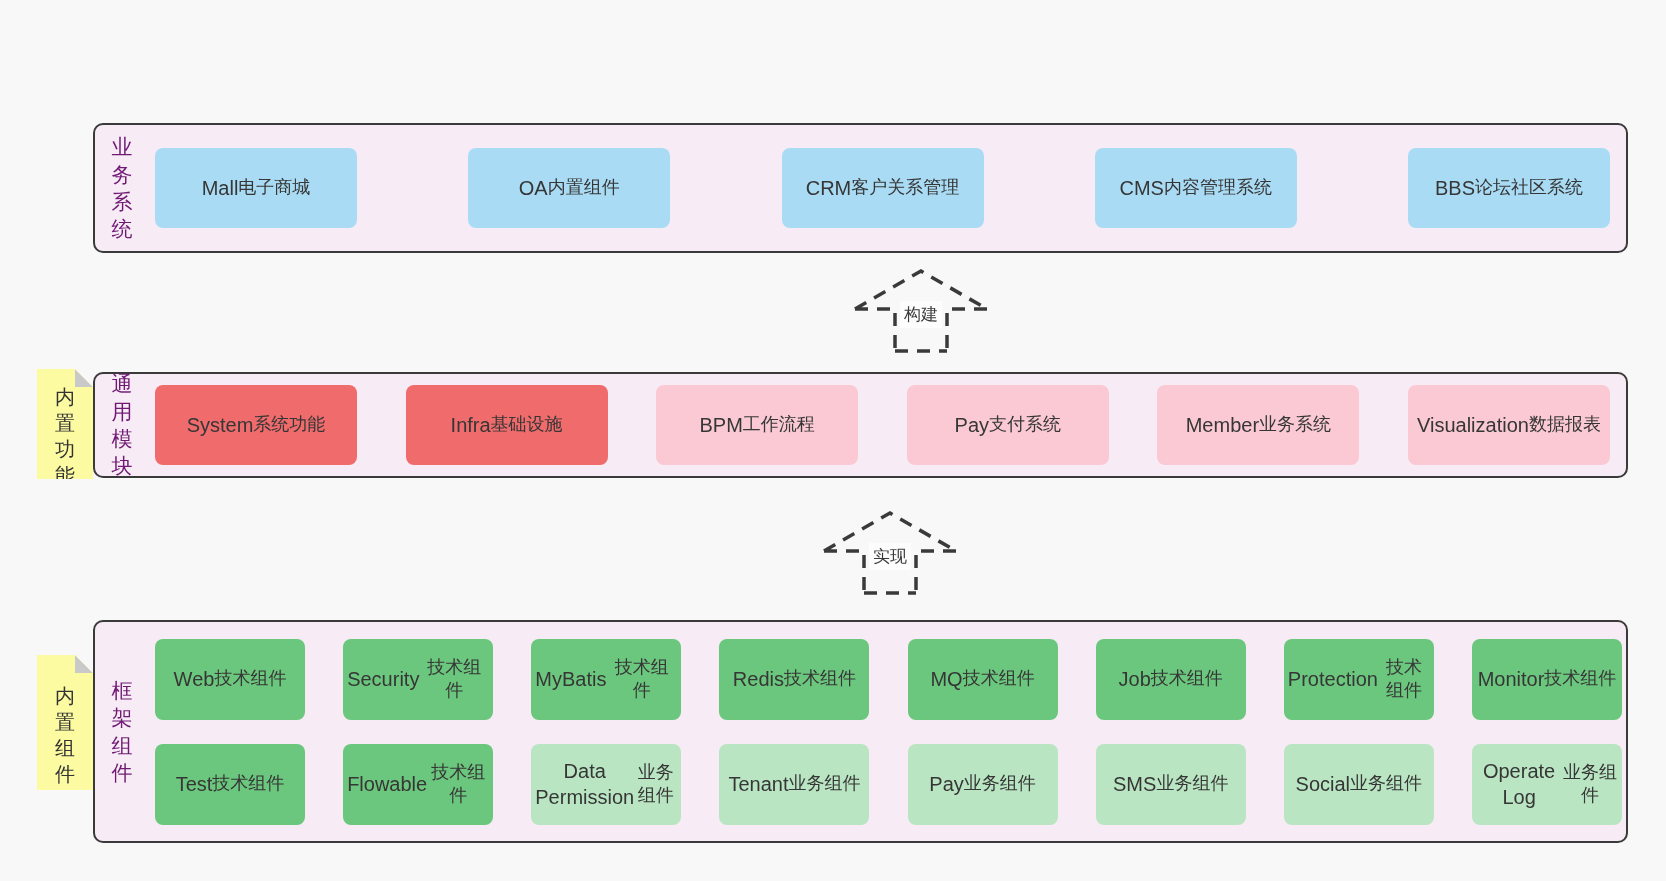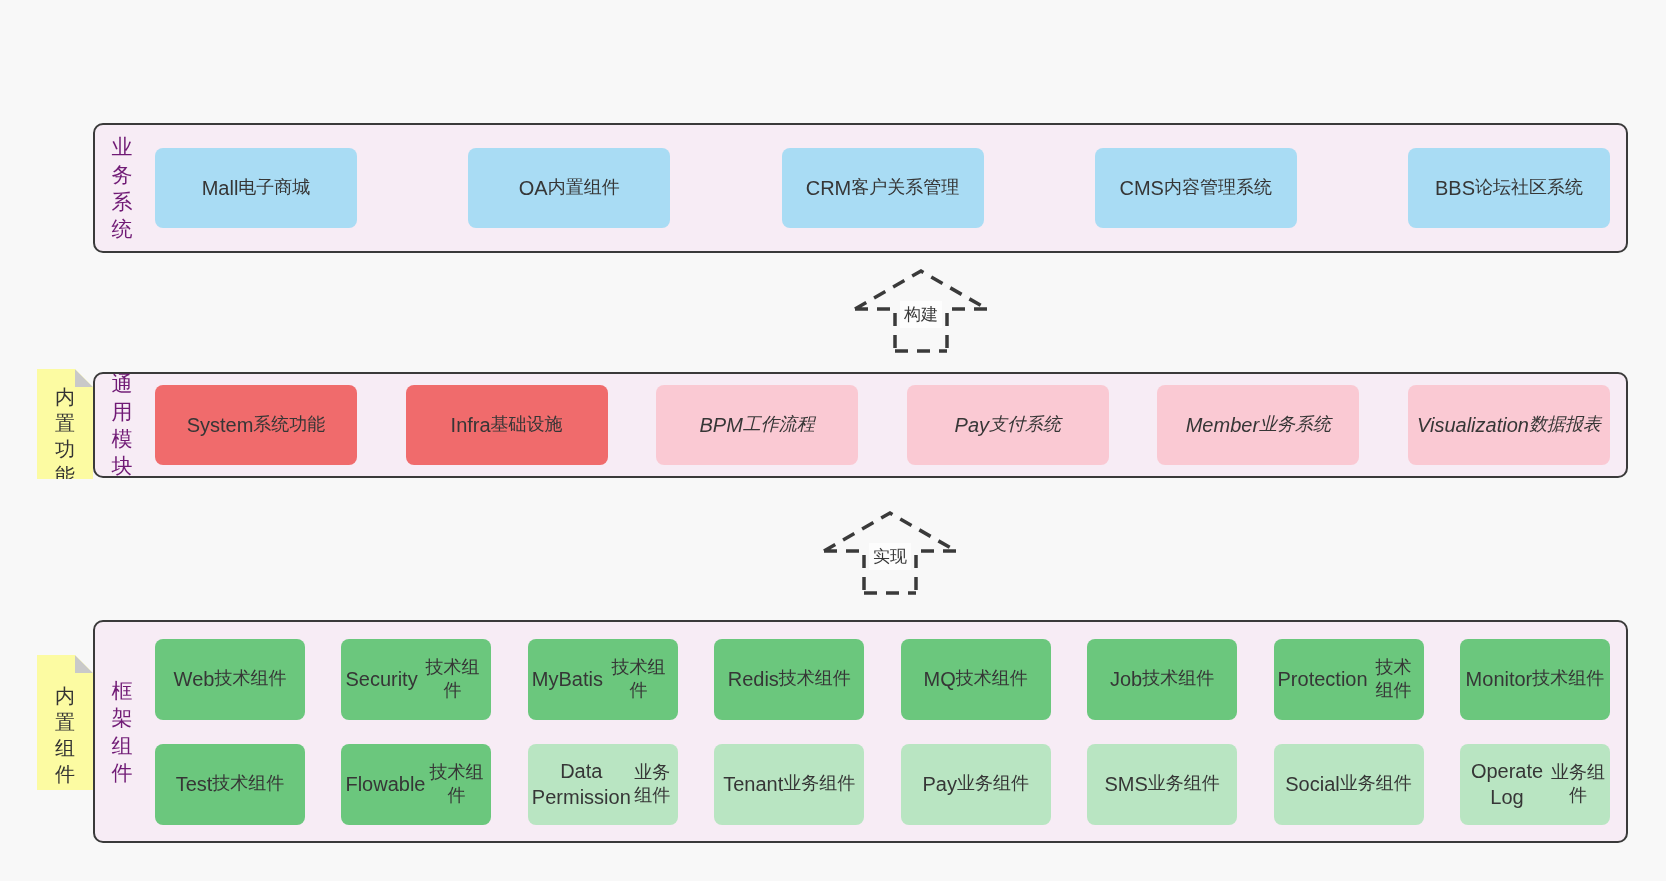--- a/index.html
+++ b/index.html
@@ -12,32 +12,32 @@
              display:flex;align-items:center;z-index:1;}
   .c-top{top:123px;height:130px;}
   .c-mid{top:372px;height:106px;}
   .c-bot{top:620px;height:223px;}
 
   .vlabel{margin-left:14px;width:26px;flex-shrink:0;font-size:21px;line-height:1.3;
           text-align:center;word-break:break-all;color:#701a75;}
 
   .boxes{margin-left:20px;flex:1;display:flex;justify-content:space-between;padding-right:16px;}
   .grid{margin-left:20px;flex:1;display:grid;grid-template-columns:repeat(8,150px);
-        justify-content:space-between;row-gap:24px;padding-right:16px;}
+        justify-content:space-between;row-gap:24px;padding-right:4px;}
 
   .box{height:80px;border-radius:8px;display:flex;flex-direction:row;justify-content:center;
        align-items:center;text-align:center;box-sizing:border-box;padding:2px 4px;}
   .boxes .box{width:202px;}
   .grid .box{height:81px;}
   .en{font-size:20px;line-height:1.3;}
   .cn{font-size:18px;line-height:1.3;}
 
   .b-blue{background:#a9dcf4;}
   .b-red{background:#f06b6c;}
-  .b-pink{background:#fac9d3;font-style:italic;}
+  .b-pink{background:#fac9d3;}
   .b-green{background:#6bc77d;}
   .b-lgreen{background:#b9e5c2;}
 
   
   .note{position:absolute;left:37px;width:56px;background:#fcfba2;z-index:0;
         display:flex;align-items:center;justify-content:center;
         clip-path:polygon(0 0,calc(100% - 18px) 0,100% 18px,100% 100%,0 100%);}
   .n-mid{top:369px;height:110px;}
   .n-bot{top:655px;height:135px;}
   .fold{position:absolute;top:0;right:0;width:18px;height:18px;background:#c9c9c9;

